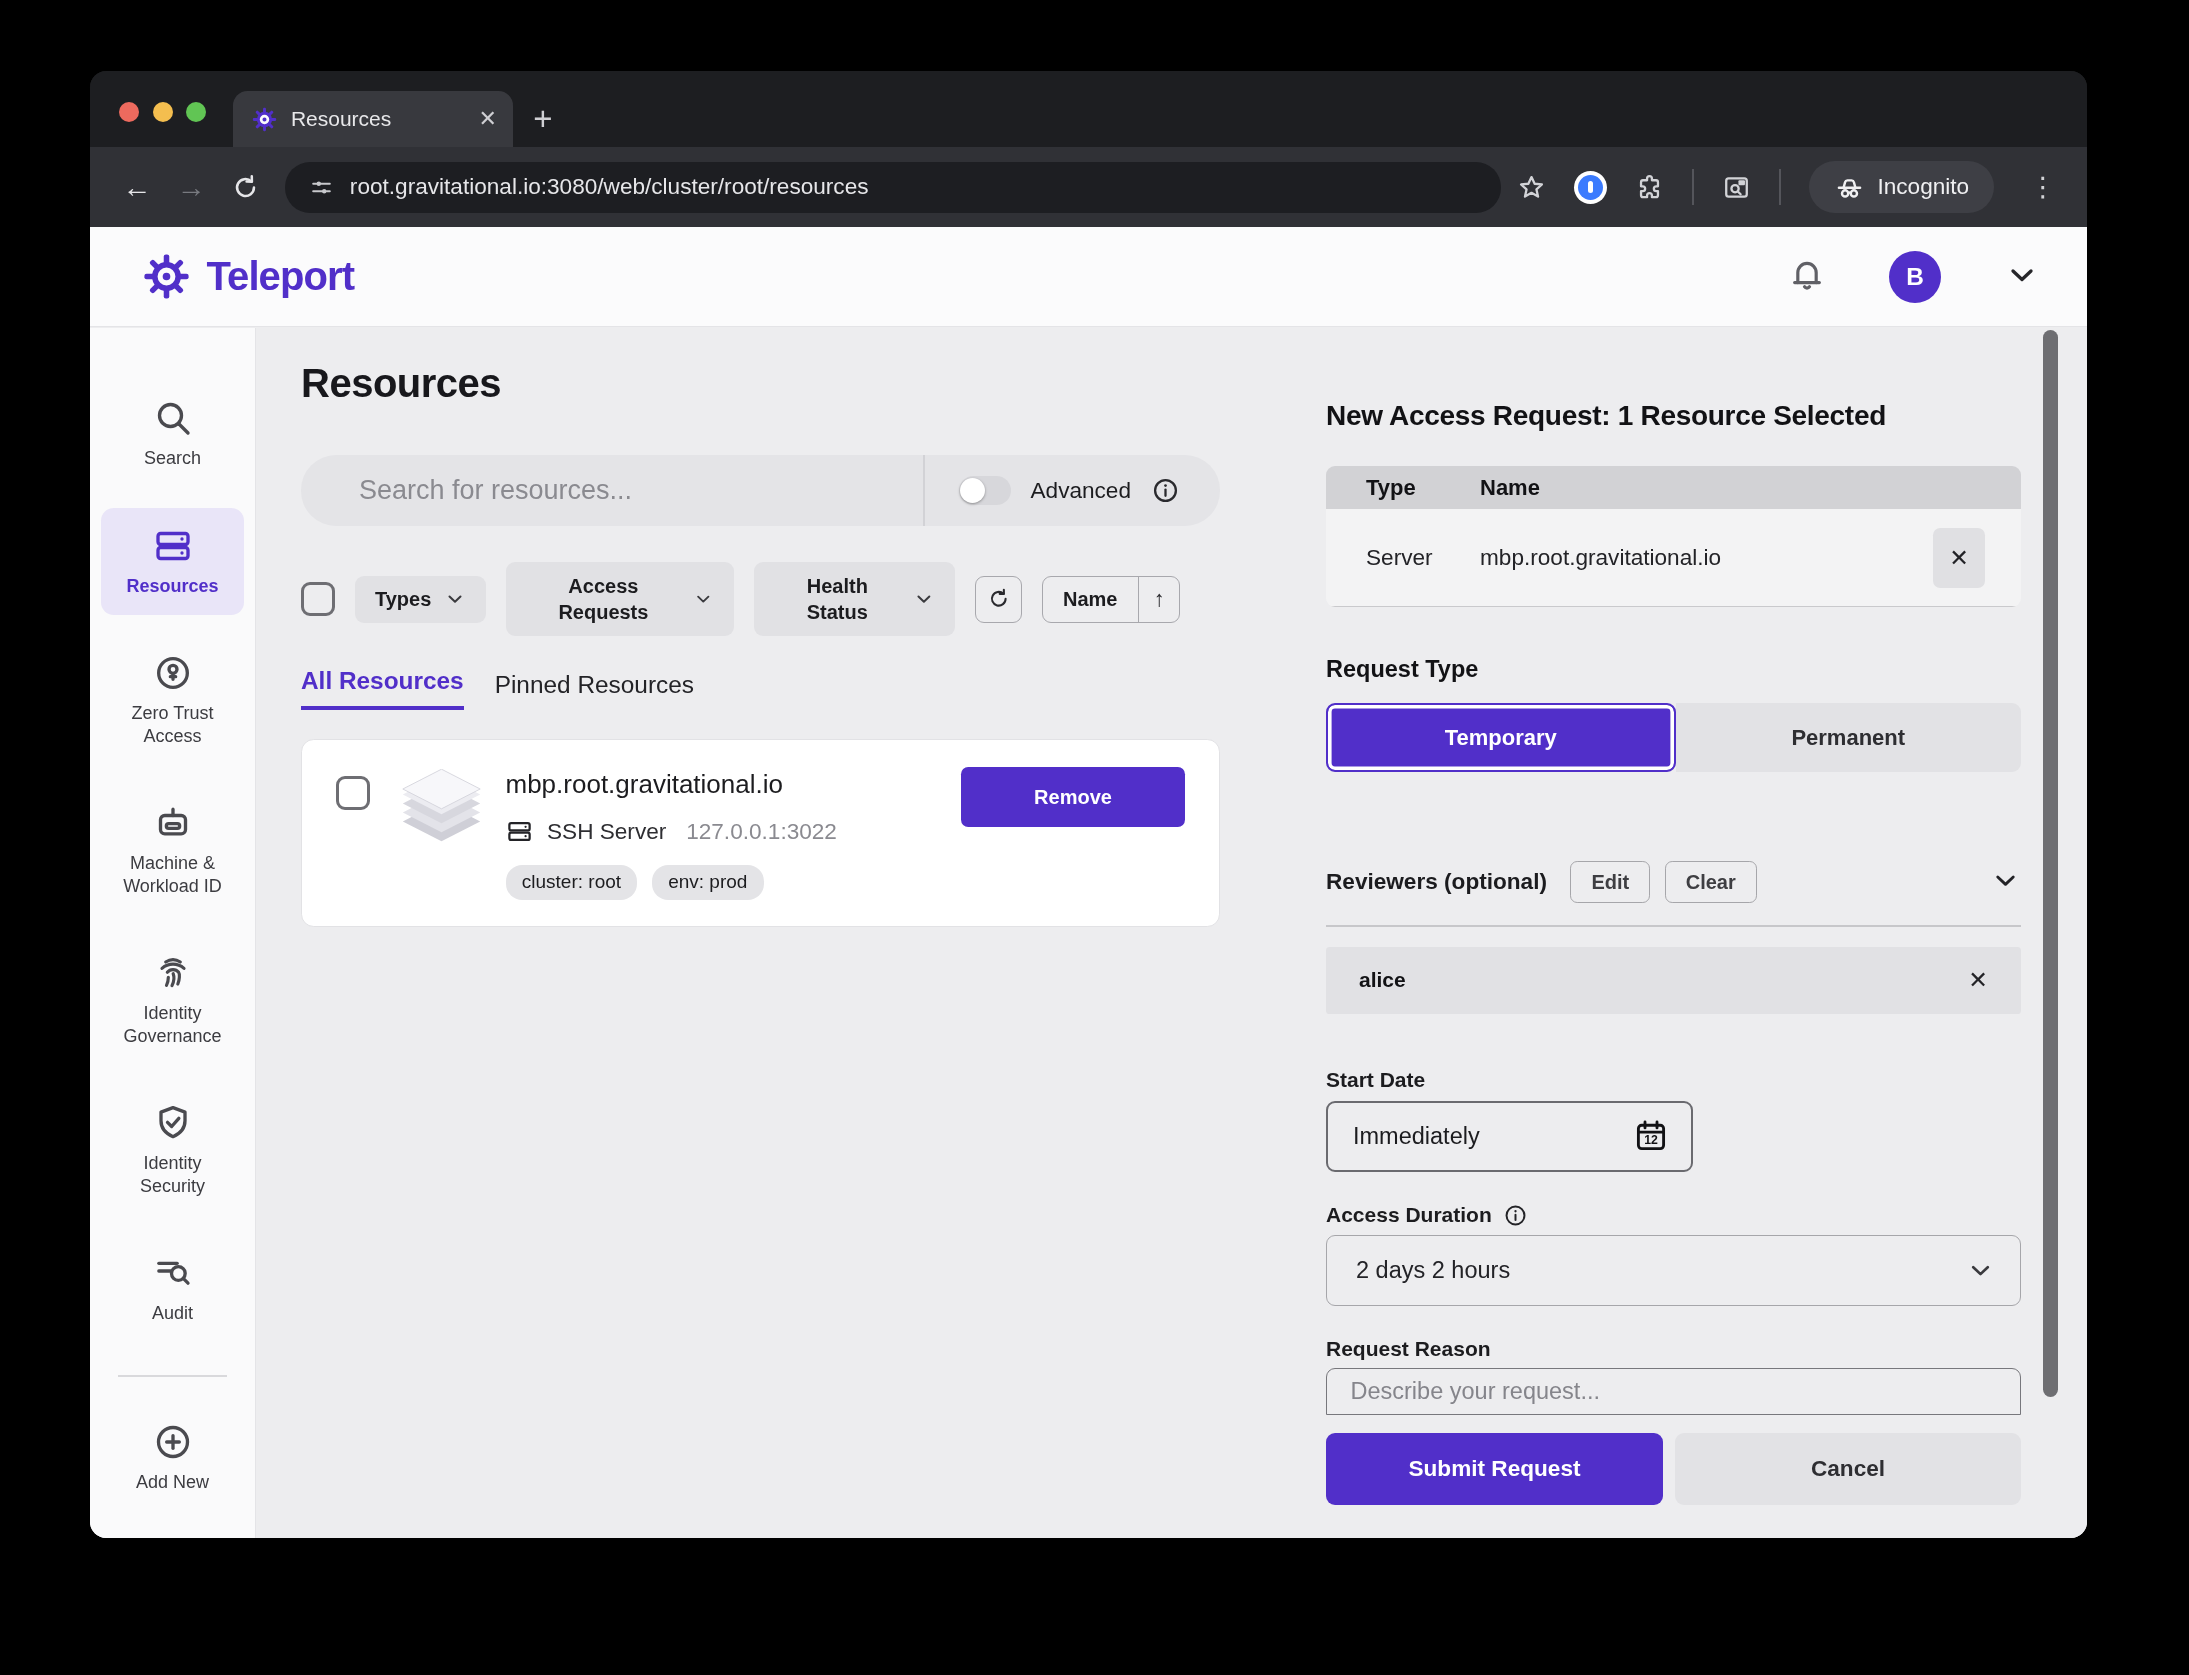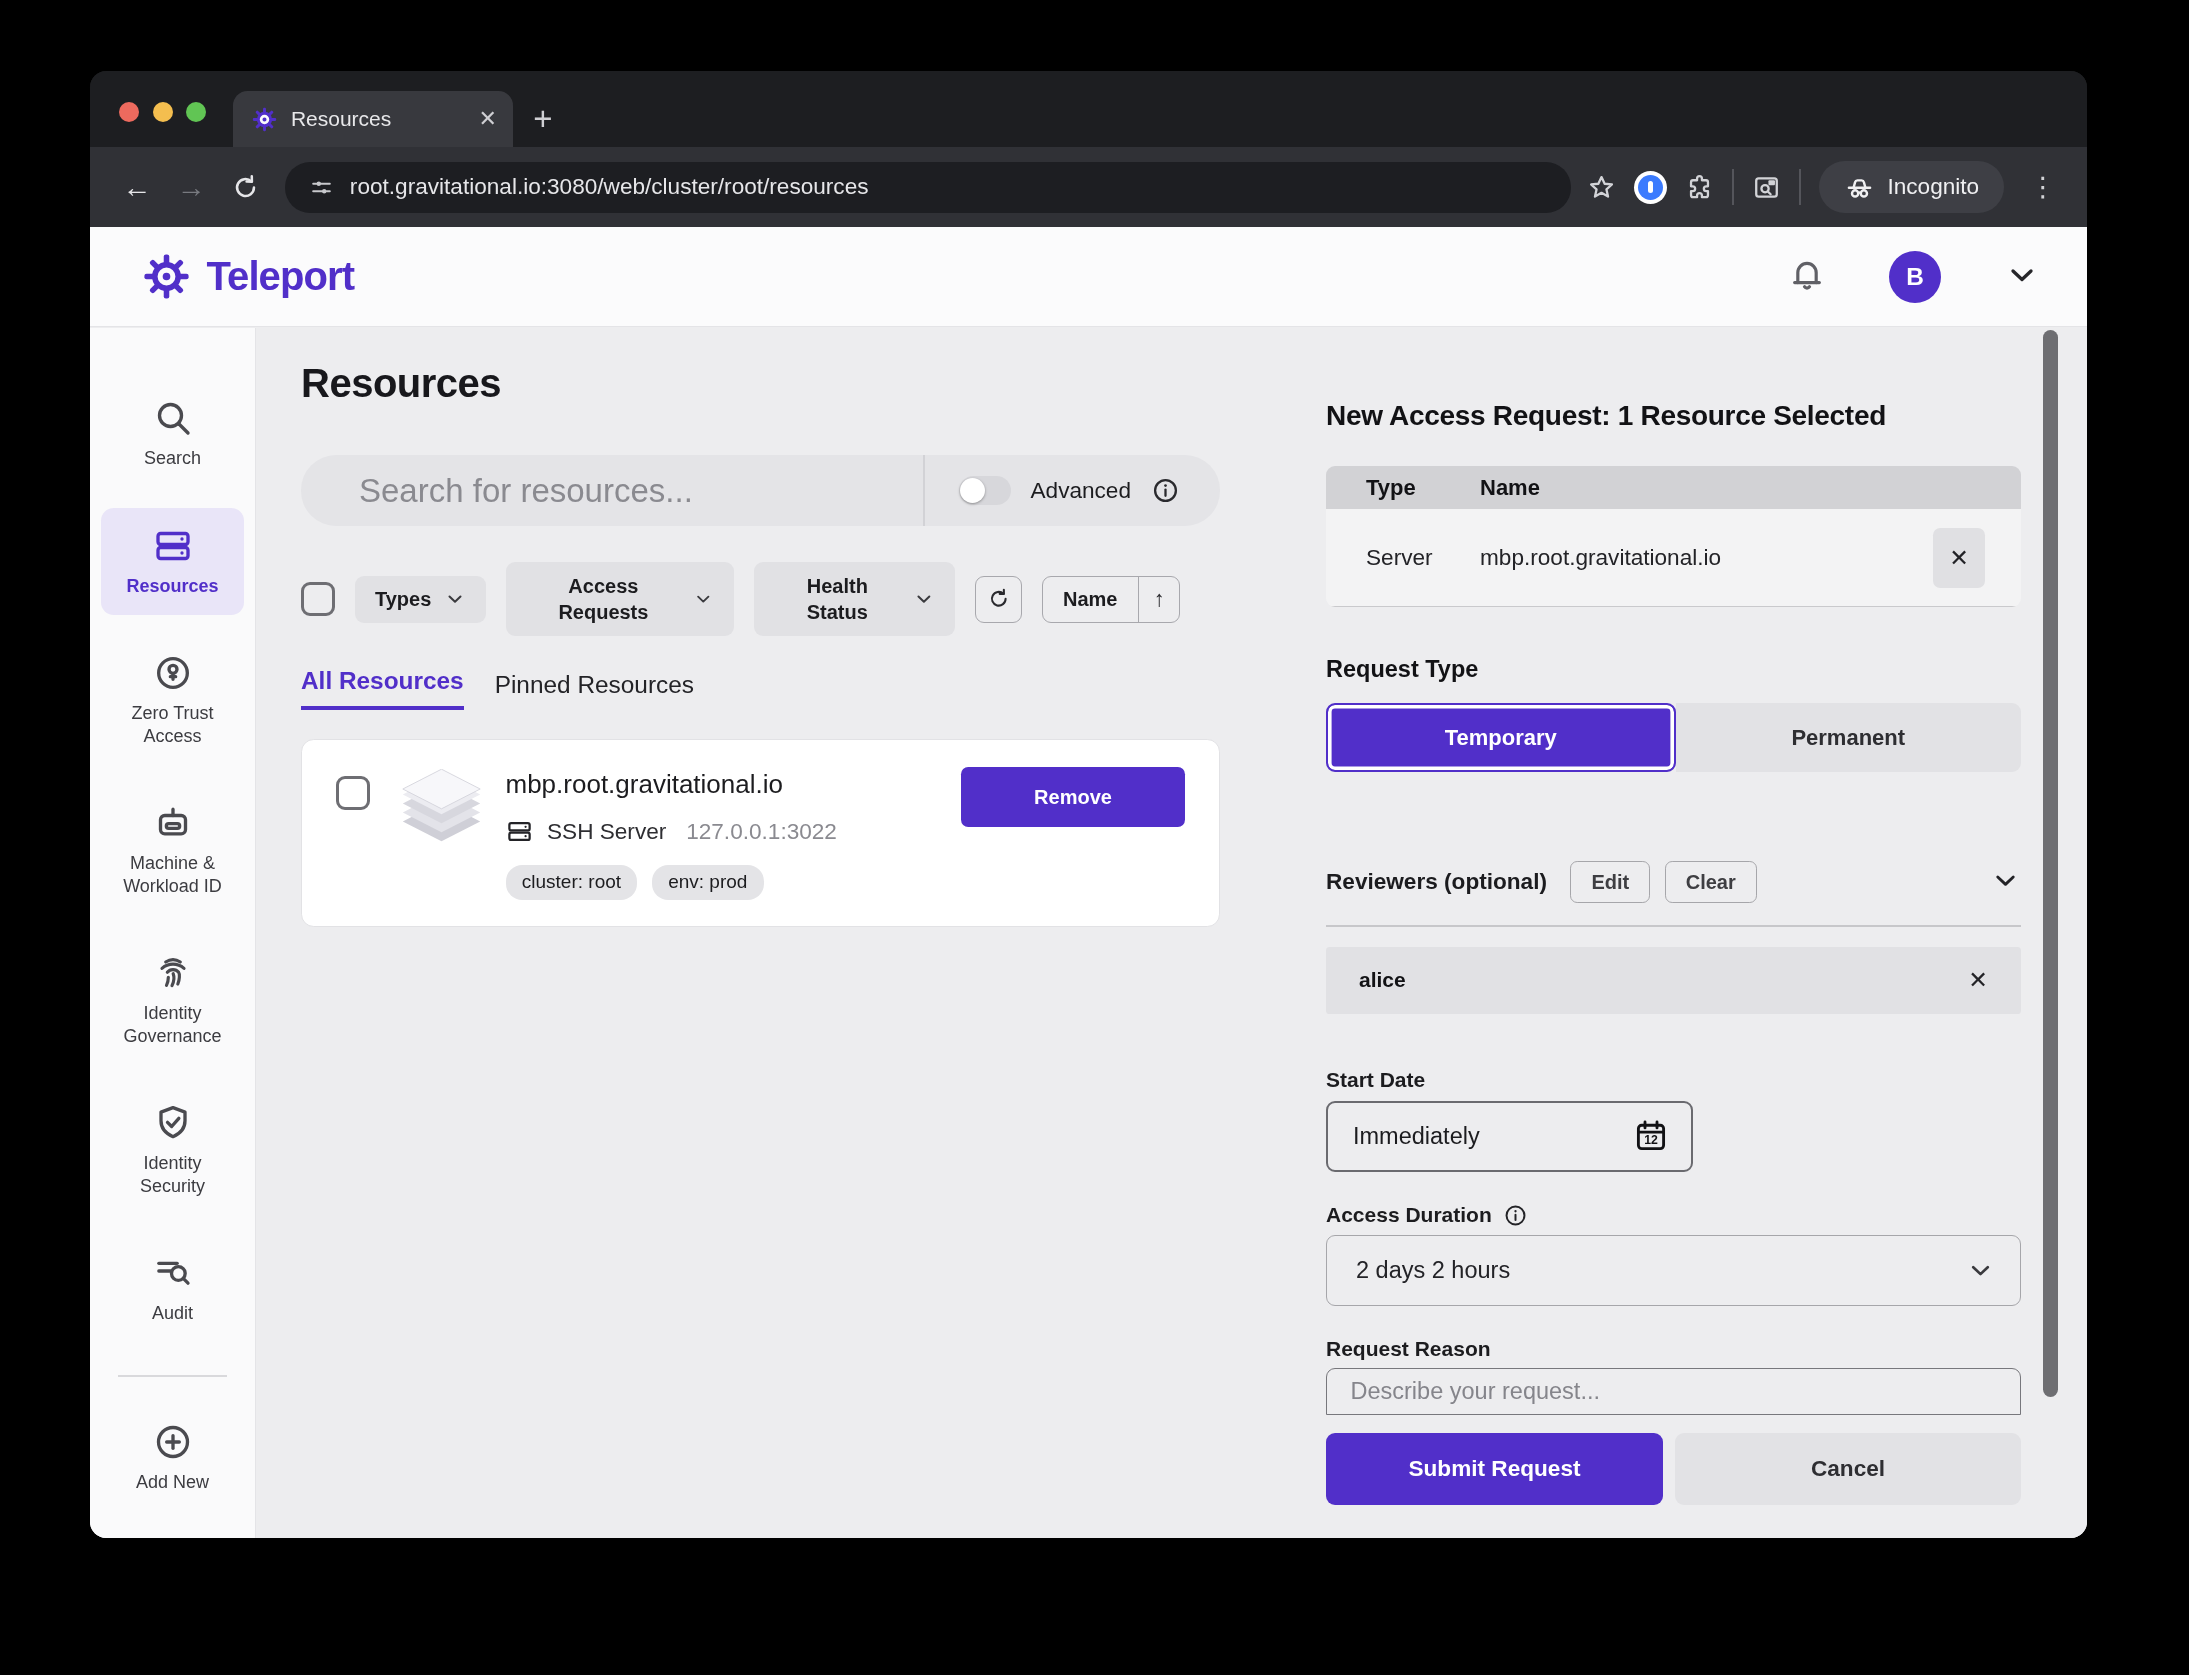--- a/index.html
+++ b/index.html
@@ -19,21 +19,21 @@
   .newtab { color:#cfcfd3; font-size:33px; font-weight:300; margin:0 0 9px 20px; }
   .toolbar { height:80px; background:#303136; display:flex; align-items:center; padding:0 23.5px; gap:7.2px; }
   .nav-ic { width:47px; height:47px; display:flex; align-items:center; justify-content:center;
     font-size:29px; color:#e6e6e9; }
   .nav-ic.dim { color:#787a80; }
   .nav-ic svg { width:29px; height:29px; }
   .urlbar { flex:1; height:51px; background:#1d1e22; border-radius:25px; margin:0 9px;
     display:flex; align-items:center; gap:16.3px; padding:0 23.5px; }
   .urlbar svg { width:25px; height:25px; color:#c7c8cc; flex:none; }
   .url-text { color:#e6e6e9; font-size:22.6px; white-space:nowrap; }
-  .tb-right { display:flex; align-items:center; gap:18px; }
+  .tb-right { display:flex; align-items:center; gap:28px; }
   .tb-right svg { width:29px; height:29px; color:#d2d3d7; }
   .vsep { width:1.8px; height:36px; background:#54555b; }
   .pw { width:33px; height:33px; border-radius:50%; background:#fff; display:flex; align-items:center; justify-content:center; }
   .pw i { width:25px; height:25px; border-radius:50%; background:#3b7bfe; display:flex; align-items:center; justify-content:center; }
   .pw i b { width:4.5px; height:11.8px; background:#fff; border-radius:2.7px; }
   .incog { height:52px; background:#3e3f45; border-radius:26px; display:flex; align-items:center;
     gap:12.7px; padding:0 25px; color:#f0f0f2; font-size:22.6px; }
   .incog svg { width:31px; height:31px; color:#f0f0f2; }
   .kebab { color:#d2d3d7; font-size:27px; padding:0 7.2px; letter-spacing:0; }
 
@@ -65,21 +65,21 @@
   .main { flex:1; position:relative; background:#ededef; overflow:hidden; }
   .scroll-thumb { position:absolute; right:29px; top:1.8px; width:15.4px; height:1067px;
     background:#6e6e72; border-radius:8.1px; }
 
   
   .left-col { position:absolute; left:45px; top:33px; width:919px; }
   .page-title { font-size:40px; font-weight:bold; color:#18181c; letter-spacing:-0.5px; }
   .search-pill { margin-top:49px; height:71px; background:#e4e4e7; border-radius:35px;
     display:flex; align-items:center; }
   .search-pill input { flex:1; border:none; outline:none; background:transparent;
-    font-size:33px; color:#2a2a2e; padding:0 27px 0 58px; font-family:inherit; }
+    font-size:27px; color:#2a2a2e; padding:0 27px 0 58px; font-family:inherit; }
   .search-pill input::placeholder { color:#8a8a90; }
   .pill-div { width:1.8px; height:71px; background:#d2d2d6; }
   .pill-right { display:flex; align-items:center; gap:20px; padding:0 40px 0 34px; }
   .toggle { width:52px; height:29px; border-radius:14.5px; background:#d7d7db; position:relative; flex:none; }
   .toggle i { position:absolute; left:1.8px; top:1.8px; width:25px; height:25px; border-radius:50%;
     background:#fff; box-shadow:0 0.9px 2.7px rgba(0,0,0,.35); }
   .adv-lbl { font-size:22.6px; color:#1c1c1f; }
   .info-ic svg { width:29px; height:29px; color:#2a2a2e; display:block; }
 
   .filter-row { margin-top:36px; display:flex; align-items:center; gap:20px; height:74px; }

